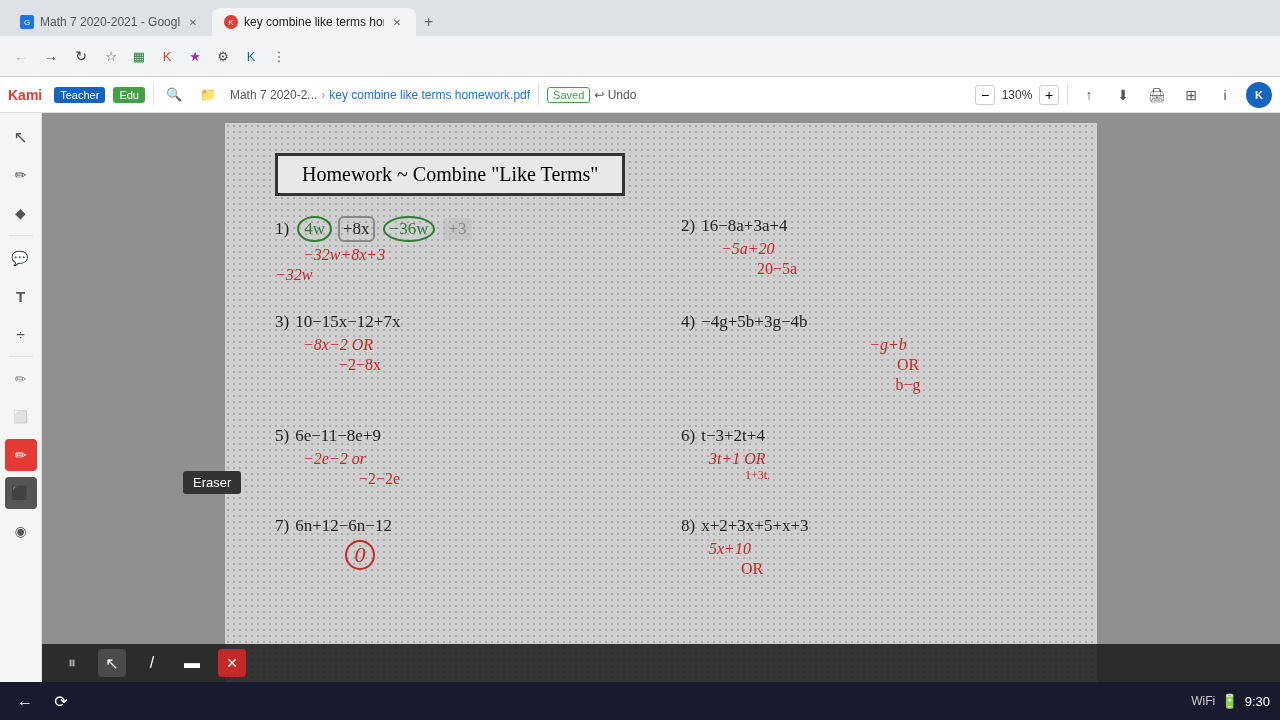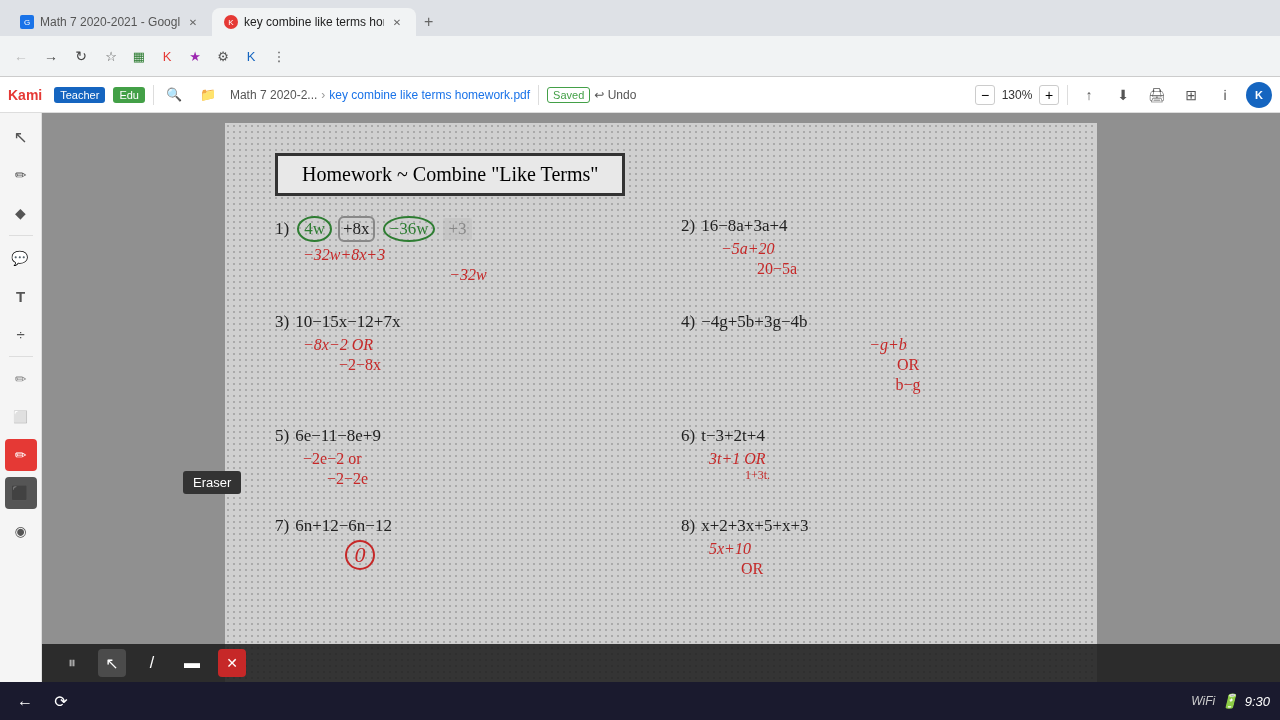--- a/index.html
+++ b/index.html
@@ -49,21 +49,21 @@
     .sidebar-sep { width: 24px; height: 1px; background: #ddd; }
 
     
     .pdf-area { flex: 1; background: #909090; overflow: hidden; position: relative; display: flex; justify-content: center; }
     .pdf-page { width: 872px; background: #e8e8e8; margin: 12px; padding: 0; position: relative; min-height: 660px; }
 
     
     .taskbar { height: 38px; background: #1a1a2e; display: flex; align-items: center; padding: 0 8px; gap: 4px; }
     .taskbar-icon { width: 30px; height: 30px; display: flex; align-items: center; justify-content: center; font-size: 16px; cursor: pointer; border-radius: 4px; color: white; }
     .taskbar-spacer { flex: 1; }
-    .taskbar-right { display: flex; gap: 6px; align-items: center; font-style: italic; }
+    .taskbar-right { display: flex; gap: 6px; align-items: center; }
   </style>
 </head>
 <body>
 
 <div class="browser-chrome">
 
   <div class="tab-bar">
     <div class="tab inactive">
       <div class="tab-favicon" style="background:#1a73e8; font-size:8px; color:white; display:flex; align-items:center; justify-content:center; width:14px; height:14px; border-radius:2px;">G</div>
       <span style="font-size:12px; color:#555; max-width:140px; overflow:hidden; white-space:nowrap;">Math 7 2020-2021 - Google D...</span>
@@ -167,21 +167,21 @@
                 <span style="font-size:17px; color:#222; border:2px solid #888; border-radius:6px; padding:1px 3px;">+8x</span>
 
                 <span style="font-size:17px; color:#2e7d32; border:2.5px solid #2e7d32; border-radius:50%; padding:1px 5px;">−36w</span>
 
                 <span style="font-size:17px; color:#888; background:rgba(180,180,180,0.35); padding:1px 5px; border-radius:2px;">+3</span>
               </div>
               <div style="margin-left:28px;">
                 <div style="color:#c62828; font-size:16px; font-style:italic;">−32w+8x+3</div>
               </div>
 
-              <div style="color:#c62828; font-size:16px; margin-top:2px; font-style:italic;text-align:center;">−32w</div>
+              <div style="color:#c62828; font-size:16px; margin-top:2px; font-style:italic;">−32w</div>
             </div>
 
             <div style="flex:1; margin-left:20px;">
               <div style="display:flex; align-items:baseline; gap:6px; margin-bottom:4px;">
                 <span style="font-size:17px; color:#222;">2)</span>
                 <span style="font-size:17px; color:#222;">16−8a+3a+4</span>
               </div>
               <div style="margin-left:40px;">
                 <div style="color:#c62828; font-size:16px; font-style:italic;">−5a+20</div>
                 <div style="color:#c62828; font-size:16px; margin-top:2px; margin-left:36px;">20−5a</div>
@@ -216,22 +216,22 @@
           </div>
 
           <div style="display:flex; gap:0; margin-bottom:28px;">
 
             <div style="flex:1; position:relative;">
               <div style="display:flex; align-items:baseline; gap:6px; margin-bottom:4px;">
                 <span style="font-size:17px; color:#222;">5)</span>
                 <span style="font-size:17px; color:#222;">6e−11−8e+9</span>
               </div>
               <div style="margin-left:28px;">
-                <div style="color:#c62828; font-size:16px; ">−2e−2  or</div>
-                <div style="color:#c62828; font-size:16px; margin-top:2px; margin-left:24px;">−2−2e</div>
+                <div style="color:#c62828; font-size:16px; font-style:italic;">−2e−2  or</div>
+                <div style="color:#c62828; font-size:16px; margin-top:2px; margin-left:56px;">−2−2e</div>
               </div>
             </div>
 
             <div style="flex:1; margin-left:20px;">
               <div style="display:flex; align-items:baseline; gap:6px; margin-bottom:4px;">
                 <span style="font-size:17px; color:#222;">6)</span>
                 <span style="font-size:17px; color:#222;">t−3+2t+4</span>
               </div>
               <div style="margin-left:28px;">
                 <div style="color:#c62828; font-size:16px; font-style:italic;">3t+1  OR</div>

